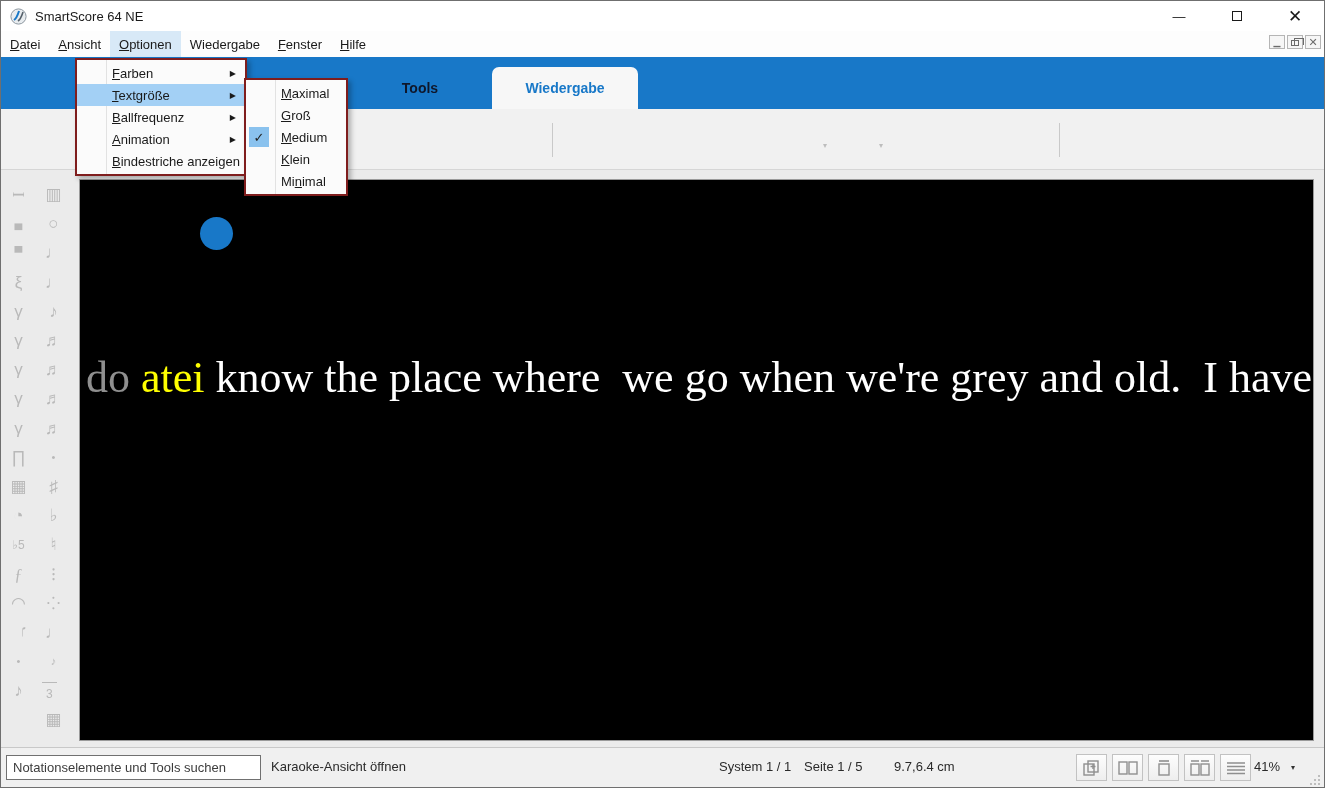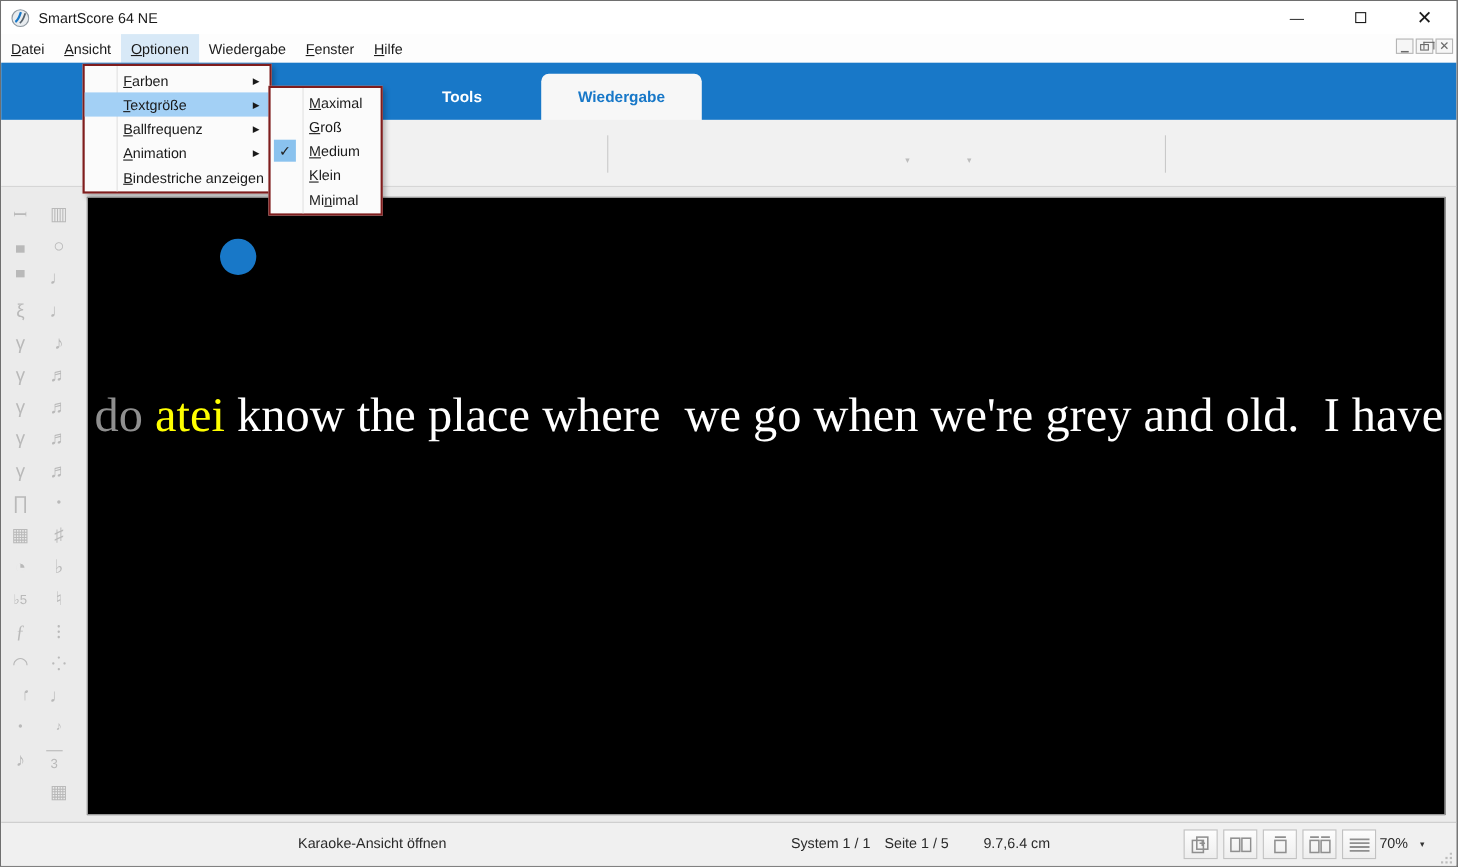--- a/index.html
+++ b/index.html
@@ -20,21 +20,21 @@
   .mb-item { padding:0 9px; display:flex; align-items:center; }
   .mb-item.active { background:#d8e9f7; }
   .ul { text-decoration:underline; }
   .mdi-controls { position:absolute; right:3px; top:34px; display:flex; gap:2px; }
   .mdi-btn { width:16px; height:14px; border:1px solid #b5b5b5; background:#f6f6f6; color:#6b6b6b; font-size:9px; display:flex; align-items:center; justify-content:center; line-height:1; }
   .mdi-restore { position:relative; width:8px; height:6px; border:1px solid #6b6b6b; margin-top:2px; }
   .mdi-restore::before { content:""; position:absolute; left:2px; top:-3px; width:8px; height:6px; border:1px solid #6b6b6b; border-bottom:none; }
 
   
   .tabbar { position:absolute; left:0; top:56px; width:100%; height:52px; background:#1878c8; }
-  .tab { position:absolute; top:10px; height:42px; display:flex; align-items:center; justify-content:center; font-size:14px; font-weight:bold; color:#ffffff; }
+  .tab { position:absolute; top:10px; height:42px; display:flex; align-items:center; justify-content:center; font-size:14px; font-weight:bold; color:#0f172a; }
   .tab.active { background:#f7f7f7; color:#1878c8; border-radius:7px 7px 0 0; }
 
   
   .toolbar { position:absolute; left:0; top:108px; width:100%; height:61px; background:#f1f1f1; border-bottom:1px solid #d6d6d6; }
   .ticon { position:absolute; display:flex; align-items:center; justify-content:center; }
   .tsep { position:absolute; top:14px; width:1px; height:34px; background:#c9c9c9; }
   .gray { color:#b3b3b3; }
   .dark { color:#1f1f1f; }
   .ddarrow { position:absolute; top:32px; font-size:8px; color:#bdbdbd; }
   .arrowglyph { font-size:26px; line-height:1; }
@@ -382,20 +382,21 @@
         <div class="pal-cell">▦</div>
       </div>
     </div>
   <div class="canvas">
     <div class="ball" style="background: rgb(24, 120, 200);"></div>
     <div class="karaoke"><span style="color: rgb(143, 143, 143);">do </span><span style="color: rgb(255, 255, 0);">atei</span><span style="color: rgb(255, 255, 255);"> know the place where  we go when we're grey and old.  I have been  to</span></div>
   </div>
 </div>
 
 <div class="statusbar">
+  <input class="search" type="text" placeholder="Notationselemente und Tools suchen" style="">
   <span class="sb-text" style="left:270px;">Karaoke-Ansicht öffnen</span>
   <span class="sb-text" style="left:718px;">System 1 / 1</span>
   <span class="sb-text" style="left:803px;">Seite 1 / 5</span>
   <span class="sb-text" style="left:893px;">9.7,6.4 cm</span>
 
   <div class="sb-btn" style="left:1075px;">
     <svg width="20" height="18" viewBox="0 0 20 18">
       <rect x="2" y="5" width="10" height="11" fill="none" stroke="#8f8f8f" stroke-width="1.4"></rect>
       <rect x="6" y="2" width="10" height="11" fill="none" stroke="#8f8f8f" stroke-width="1.4"></rect>
       <path d="M11 5 v5 M8.5 7.5 h5" stroke="#8f8f8f" stroke-width="1.4"></path>
@@ -418,21 +419,21 @@
       <path d="M1 2 h8 M11 2 h8" stroke="#8f8f8f" stroke-width="1.6"></path>
       <rect x="1" y="5" width="8" height="11" fill="none" stroke="#8f8f8f" stroke-width="1.4"></rect>
       <rect x="11" y="5" width="8" height="11" fill="none" stroke="#8f8f8f" stroke-width="1.4"></rect>
     </svg>
   </div>
   <div class="sb-btn" style="left:1219px;">
     <svg width="20" height="18" viewBox="0 0 20 18">
       <path d="M1 4 h18 M1 7.5 h18 M1 11 h18 M1 14.5 h18" stroke="#8f8f8f" stroke-width="1.6"></path>
     </svg>
   </div>
-  <span class="zoomlabel">70%</span>
+  <span class="zoomlabel">41%</span>
   <span class="zoomdd">▾</span>
   <svg class="grip" width="11" height="11">
     <g fill="#bdbdbd">
         <rect x="8" y="0" width="2" height="2"></rect>
         <rect x="8" y="4" width="2" height="2"></rect>
         <rect x="8" y="8" width="2" height="2"></rect>
         <rect x="4" y="4" width="2" height="2"></rect>
         <rect x="4" y="8" width="2" height="2"></rect>
         <rect x="0" y="8" width="2" height="2"></rect>
       </g>

